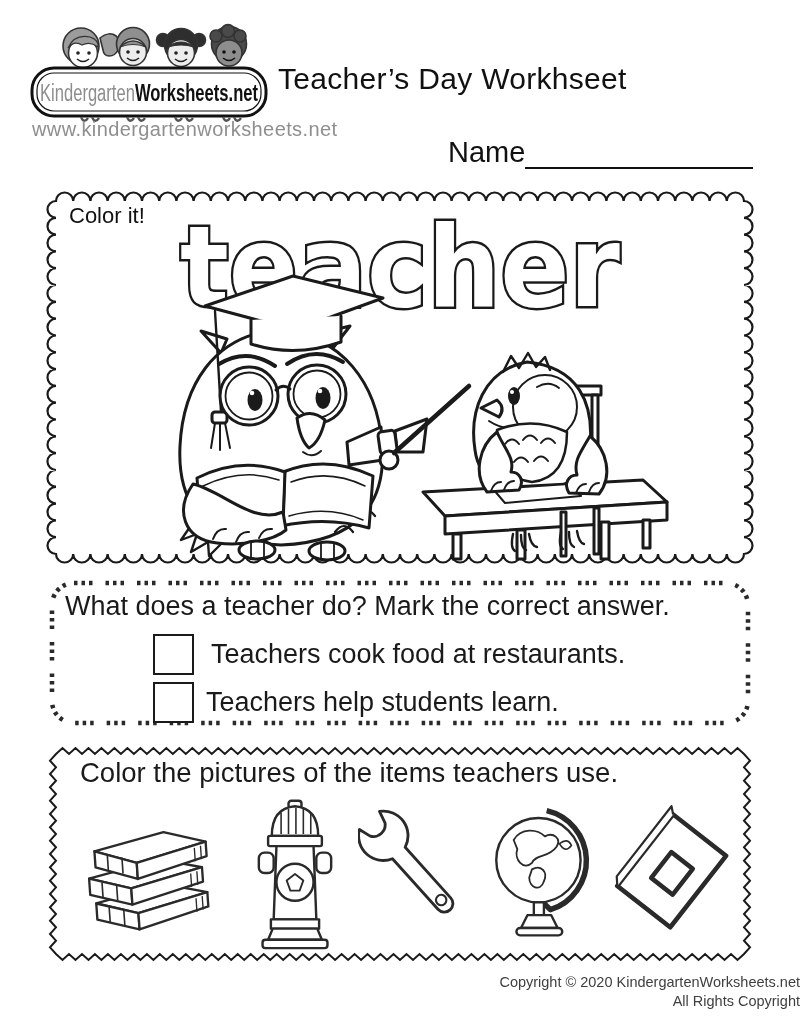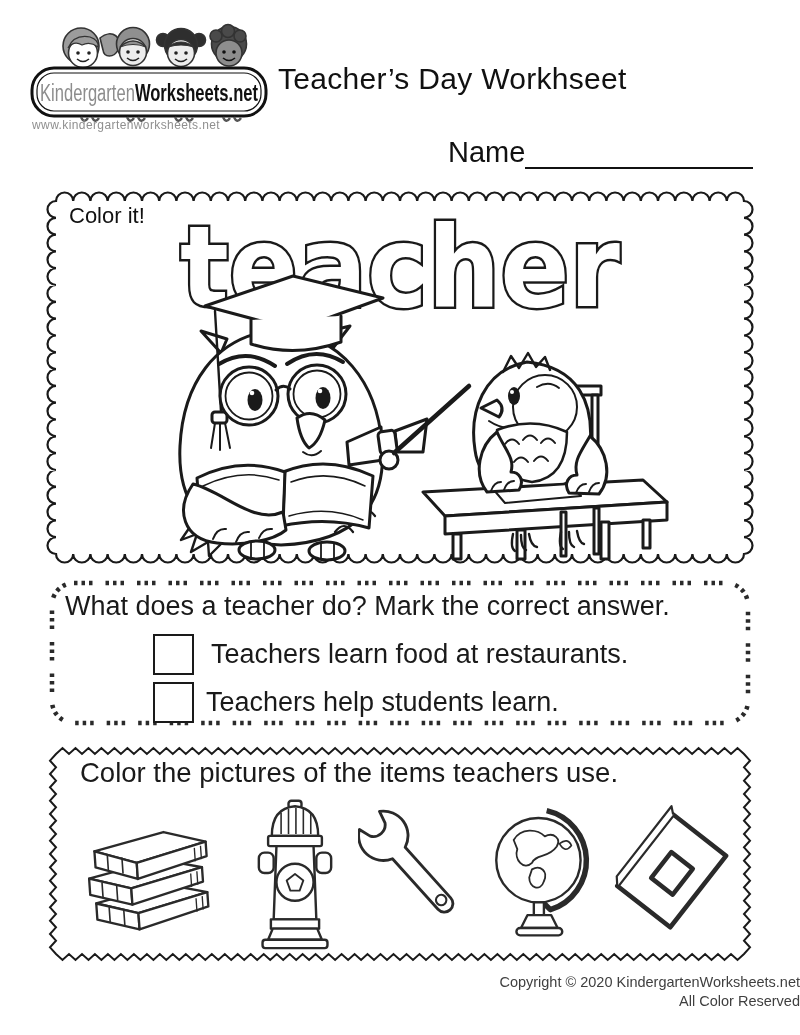--- a/index.html
+++ b/index.html
@@ -1,20 +1,20 @@
 <!DOCTYPE html>
 <html><head>
 <meta charset="utf-8">
 <style>
   html,body{margin:0;padding:0;background:#fff;}
   .page{position:relative;width:800px;height:1035px;background:#fff;overflow:hidden;
         font-family:"Liberation Sans",sans-serif;color:#1a1a1a;}
   
   .logo-svg{position:absolute;left:28px;top:16px;width:245px;height:122px;}
-  .site-url{position:absolute;left:32px;top:118px;font-size:12px;color:#8f8f8f;letter-spacing:.4px;}
+  .site-url{position:absolute;left:32px;top:118px;font-size:20px;color:#8f8f8f;letter-spacing:.4px;}
   .title{position:absolute;left:278px;top:62px;font-size:30px;color:#111;letter-spacing:.3px;white-space:nowrap;}
   .name-row{position:absolute;left:448px;top:136px;font-size:29px;color:#111;white-space:nowrap;}
   .name-line{display:inline-block;width:228px;border-bottom:2.5px solid #111;height:29px;vertical-align:bottom;}
   
   .box{position:absolute;}
   .box1{left:45px;top:190px;width:710px;height:375px;}
   .box2{left:47px;top:578px;width:706px;height:150px;}
   .box3{left:47px;top:745px;width:706px;height:218px;}
   .border-svg,.fill-svg{position:absolute;left:0;top:0;width:100%;height:100%;}
   .bpath{fill:none;stroke:#1a1a1a;stroke-width:2.2px;}
@@ -198,21 +198,21 @@
     </svg>
   </div>
 
   <div class="box box2">
     <svg class="border-svg" viewBox="0 0 706 150">
       <rect x="5" y="5" width="696" height="140" rx="22" fill="none" stroke="#2a2a2a" stroke-width="4.5" stroke-dasharray="3.5 4 3.5 4 3.5 13"></rect>
     </svg>
     <div class="q-prompt">What does a teacher do? Mark the correct answer.</div>
     <div class="opt-row r1">
       <span class="checkbox"></span>
-      <span class="opt-label">Teachers learn food at restaurants.</span>
+      <span class="opt-label">Teachers cook food at restaurants.</span>
     </div>
     <div class="opt-row r2">
       <span class="checkbox"></span>
       <span class="opt-label">Teachers help students learn.</span>
     </div>
   </div>
 
   <div class="box box3">
     <svg class="border-svg" viewBox="0 0 706 218">
         <path class="bpath" style="stroke-width:2" d="M 9 9 L 15.5 3.0 L 22.0 9.0 L 28.5 3.0 L 35.0 9.0 L 41.5 3.0 L 47.9 9.0 L 54.4 3.0 L 60.9 9.0 L 67.4 3.0 L 73.9 9.0 L 80.4 3.0 L 86.9 9.0 L 93.4 3.0 L 99.9 9.0 L 106.4 3.0 L 112.8 9.0 L 119.3 3.0 L 125.8 9.0 L 132.3 3.0 L 138.8 9.0 L 145.3 3.0 L 151.8 9.0 L 158.3 3.0 L 164.8 9.0 L 171.3 3.0 L 177.8 9.0 L 184.2 3.0 L 190.7 9.0 L 197.2 3.0 L 203.7 9.0 L 210.2 3.0 L 216.7 9.0 L 223.2 3.0 L 229.7 9.0 L 236.2 3.0 L 242.7 9.0 L 249.2 3.0 L 255.6 9.0 L 262.1 3.0 L 268.6 9.0 L 275.1 3.0 L 281.6 9.0 L 288.1 3.0 L 294.6 9.0 L 301.1 3.0 L 307.6 9.0 L 314.1 3.0 L 320.5 9.0 L 327.0 3.0 L 333.5 9.0 L 340.0 3.0 L 346.5 9.0 L 353.0 3.0 L 359.5 9.0 L 366.0 3.0 L 372.5 9.0 L 379.0 3.0 L 385.5 9.0 L 391.9 3.0 L 398.4 9.0 L 404.9 3.0 L 411.4 9.0 L 417.9 3.0 L 424.4 9.0 L 430.9 3.0 L 437.4 9.0 L 443.9 3.0 L 450.4 9.0 L 456.8 3.0 L 463.3 9.0 L 469.8 3.0 L 476.3 9.0 L 482.8 3.0 L 489.3 9.0 L 495.8 3.0 L 502.3 9.0 L 508.8 3.0 L 515.3 9.0 L 521.8 3.0 L 528.2 9.0 L 534.7 3.0 L 541.2 9.0 L 547.7 3.0 L 554.2 9.0 L 560.7 3.0 L 567.2 9.0 L 573.7 3.0 L 580.2 9.0 L 586.7 3.0 L 593.2 9.0 L 599.6 3.0 L 606.1 9.0 L 612.6 3.0 L 619.1 9.0 L 625.6 3.0 L 632.1 9.0 L 638.6 3.0 L 645.1 9.0 L 651.6 3.0 L 658.1 9.0 L 664.5 3.0 L 671.0 9.0 L 677.5 3.0 L 684.0 9.0 L 690.5 3.0 L 697.0 9.0 L 703.0 15.7 L 697.0 22.3 L 703.0 29.0 L 697.0 35.7 L 703.0 42.3 L 697.0 49.0 L 703.0 55.7 L 697.0 62.3 L 703.0 69.0 L 697.0 75.7 L 703.0 82.3 L 697.0 89.0 L 703.0 95.7 L 697.0 102.3 L 703.0 109.0 L 697.0 115.7 L 703.0 122.3 L 697.0 129.0 L 703.0 135.7 L 697.0 142.3 L 703.0 149.0 L 697.0 155.7 L 703.0 162.3 L 697.0 169.0 L 703.0 175.7 L 697.0 182.3 L 703.0 189.0 L 697.0 195.7 L 703.0 202.3 L 697.0 209.0 L 690.5 215.0 L 684.0 209.0 L 677.5 215.0 L 671.0 209.0 L 664.5 215.0 L 658.1 209.0 L 651.6 215.0 L 645.1 209.0 L 638.6 215.0 L 632.1 209.0 L 625.6 215.0 L 619.1 209.0 L 612.6 215.0 L 606.1 209.0 L 599.6 215.0 L 593.2 209.0 L 586.7 215.0 L 580.2 209.0 L 573.7 215.0 L 567.2 209.0 L 560.7 215.0 L 554.2 209.0 L 547.7 215.0 L 541.2 209.0 L 534.7 215.0 L 528.2 209.0 L 521.8 215.0 L 515.3 209.0 L 508.8 215.0 L 502.3 209.0 L 495.8 215.0 L 489.3 209.0 L 482.8 215.0 L 476.3 209.0 L 469.8 215.0 L 463.3 209.0 L 456.8 215.0 L 450.4 209.0 L 443.9 215.0 L 437.4 209.0 L 430.9 215.0 L 424.4 209.0 L 417.9 215.0 L 411.4 209.0 L 404.9 215.0 L 398.4 209.0 L 391.9 215.0 L 385.5 209.0 L 379.0 215.0 L 372.5 209.0 L 366.0 215.0 L 359.5 209.0 L 353.0 215.0 L 346.5 209.0 L 340.0 215.0 L 333.5 209.0 L 327.0 215.0 L 320.5 209.0 L 314.1 215.0 L 307.6 209.0 L 301.1 215.0 L 294.6 209.0 L 288.1 215.0 L 281.6 209.0 L 275.1 215.0 L 268.6 209.0 L 262.1 215.0 L 255.6 209.0 L 249.2 215.0 L 242.7 209.0 L 236.2 215.0 L 229.7 209.0 L 223.2 215.0 L 216.7 209.0 L 210.2 215.0 L 203.7 209.0 L 197.2 215.0 L 190.7 209.0 L 184.2 215.0 L 177.8 209.0 L 171.3 215.0 L 164.8 209.0 L 158.3 215.0 L 151.8 209.0 L 145.3 215.0 L 138.8 209.0 L 132.3 215.0 L 125.8 209.0 L 119.3 215.0 L 112.8 209.0 L 106.4 215.0 L 99.9 209.0 L 93.4 215.0 L 86.9 209.0 L 80.4 215.0 L 73.9 209.0 L 67.4 215.0 L 60.9 209.0 L 54.4 215.0 L 47.9 209.0 L 41.5 215.0 L 35.0 209.0 L 28.5 215.0 L 22.0 209.0 L 15.5 215.0 L 9.0 209.0 L 3.0 202.3 L 9.0 195.7 L 3.0 189.0 L 9.0 182.3 L 3.0 175.7 L 9.0 169.0 L 3.0 162.3 L 9.0 155.7 L 3.0 149.0 L 9.0 142.3 L 3.0 135.7 L 9.0 129.0 L 3.0 122.3 L 9.0 115.7 L 3.0 109.0 L 9.0 102.3 L 3.0 95.7 L 9.0 89.0 L 3.0 82.3 L 9.0 75.7 L 3.0 69.0 L 9.0 62.3 L 3.0 55.7 L 9.0 49.0 L 3.0 42.3 L 9.0 35.7 L 3.0 29.0 L 9.0 22.3 L 3.0 15.7 L 9.0 9.0 Z"></path>
@@ -283,16 +283,16 @@
           <rect x="28" y="22" width="74" height="100" stroke-width="5"></rect>
           <path d="M28,122 L21,114 L21,16 L28,22" stroke-width="2.4" fill="#ffffff"></path>
           <rect x="52" y="56" width="30" height="36" stroke-width="5"></rect>
         </g>
       </svg>
     </div>
   </div>
 
   <div class="footer">
     <div>Copyright © 2020 KindergartenWorksheets.net</div>
-    <div>All Color Reserved</div>
+    <div>All Rights Copyright</div>
   </div>
 
 </div>
 
 </body></html>

